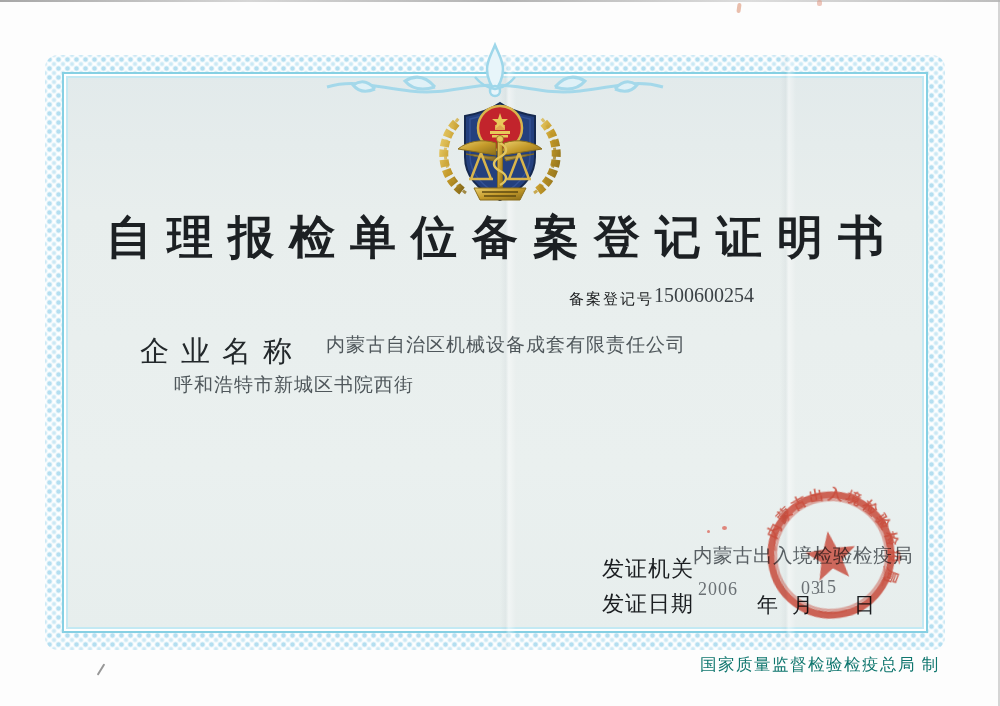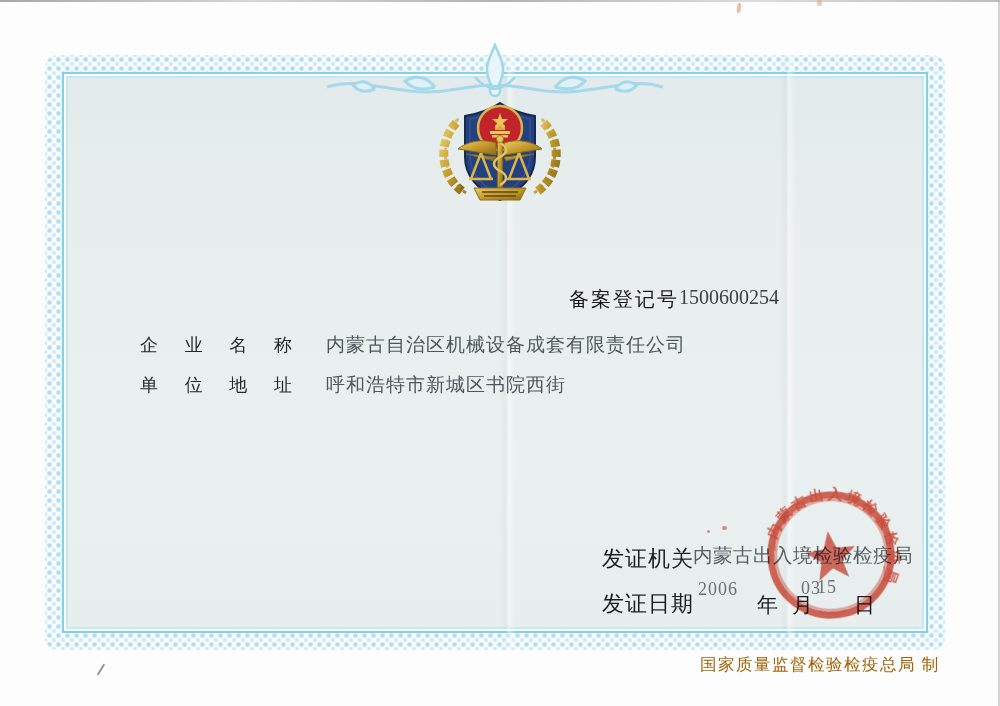--- a/index.html
+++ b/index.html
@@ -46,55 +46,55 @@
   .emblem{position:absolute;left:391px;top:36px;}
 
   .title{
     position:absolute;top:157px;left:0;width:100%;text-align:center;
     font-family:"Liberation Sans", sans-serif;font-weight:bold;
     font-size:46px;line-height:1.1;letter-spacing:15px;color:#1c2023;
     text-indent:15px;white-space:nowrap;
   }
 
   .reg-row{position:absolute;left:524px;top:231px;white-space:nowrap;}
-  .reg-label{font-size:20px;color:#17191b;letter-spacing:2px;}
+  .reg-label{font-size:15px;color:#17191b;letter-spacing:2px;}
   .reg-number{font-size:20px;color:#3b4145;letter-spacing:0px;
     position:relative;top:-2px;font-family:"Liberation Serif",serif;}
 
   .fields{position:absolute;left:95px;top:281px;}
   .field-row{display:flex;align-items:flex-start;height:39.5px;}
   .field-label{
-    width:152px;font-size:18px;color:#23282b;
+    width:152px;font-size:29px;color:#23282b;
     text-align:justify;text-align-last:justify;line-height:1.1;
   }
   .field-value{margin-left:34px;font-size:19px;color:#4f575b;letter-spacing:1px;
     line-height:1.1;position:relative;top:-1px;white-space:nowrap;}
   .field-value.num{font-size:21px;letter-spacing:1.5px;color:#474e52;top:-3px;}
 
-  .issuer-label{position:absolute;left:557px;top:489px;font-size:22px;color:#1b1e21;
+  .issuer-label{position:absolute;left:557px;top:499px;font-size:22px;color:#1b1e21;
     letter-spacing:1px;white-space:nowrap;}
   .date-label{position:absolute;left:557px;top:534px;font-size:22px;color:#1b1e21;
     letter-spacing:1px;white-space:nowrap;}
   .issuer-value{position:absolute;left:648px;top:487px;font-size:19.5px;color:#585f63;
     letter-spacing:0.5px;white-space:nowrap;}
   .date-line{position:absolute;left:652px;top:522px;width:200px;height:36px;}
   .date-line span{position:absolute;white-space:nowrap;}
   .d-num{font-size:18px;color:#6a7074;letter-spacing:1px;}
   .d-unit{font-size:21px;color:#1b1e21;}
   .d-year{left:1px;top:2px;} .d-yu{left:60px;top:14px;}
   .d-month{left:77px;top:1px;margin-left:27px;} .d-mu{left:95px;top:14px;}
   .d-day{left:120px;top:0px;} .d-du{left:157px;top:14px;}
 
   .stamp{position:absolute;left:706px;top:420px;mix-blend-mode:multiply;
     opacity:.92;filter:blur(.3px);transform:rotate(-8deg);}
   .ink-speck{position:absolute;border-radius:50%;background:#d8402e;opacity:.6;}
   .ink-1{left:677px;top:471px;width:5px;height:4px;}
   .ink-2{left:662px;top:475px;width:3px;height:3px;}
 
-  .footer-print{position:absolute;left:700px;top:654px;font-size:16.5px;color:#a16207;
+  .footer-print{position:absolute;left:700px;top:654px;font-size:16.5px;color:#0f766e;
     letter-spacing:1.5px;white-space:nowrap;}
 </style>
 </head>
 <body>
 
 <div class="scan-top-edge"></div>
 <div class="scan-right-edge"></div>
 <div class="speck speck-1"></div>
 <div class="speck speck-2"></div>
 <div class="pen-mark"></div>
@@ -164,32 +164,32 @@
       <path d="M64,52 c8,4 8,10 0,14 c-8,4 -8,10 0,14 c8,4 8,10 0,14" fill="none" stroke="#e3c55e" stroke-width="2.5"></path>
       <circle cx="64" cy="48" r="3.5" fill="#e8c85a" stroke="#8a6d1a" stroke-width="0.8"></circle>
     </g>
 
     <g>
       <path d="M38,97 L90,97 L84,109 L44,109 Z" fill="url(#gold)" stroke="#8a6d1a" stroke-width="1"></path>
       <path d="M46,101 h36 M48,105 h32" stroke="#5d4a10" stroke-width="1.5" fill="none"></path>
     </g>
   </svg>
 
+  <div class="title">自理报检单位备案登记证明书</div>
 
   <div class="reg-row">
     <span class="reg-label">备案登记号</span><span class="reg-number">1500600254</span>
   </div>
 
   <div class="fields">
     <div class="field-row">
       <div class="field-label">企业名称</div>
       <div class="field-value">内蒙古自治区机械设备成套有限责任公司</div>
     </div>
     <div class="field-row">
-      <div class="field-label">单位地址</div>
       <div class="field-value">呼和浩特市新城区书院西街</div>
     </div>
   </div>
 
   <div class="issuer-label">发证机关</div>
   <div class="issuer-value">内蒙古出入境检验检疫局</div>
   <div class="date-label">发证日期</div>
 
   <div class="date-line">
     <span class="d-num d-year">2006</span>

